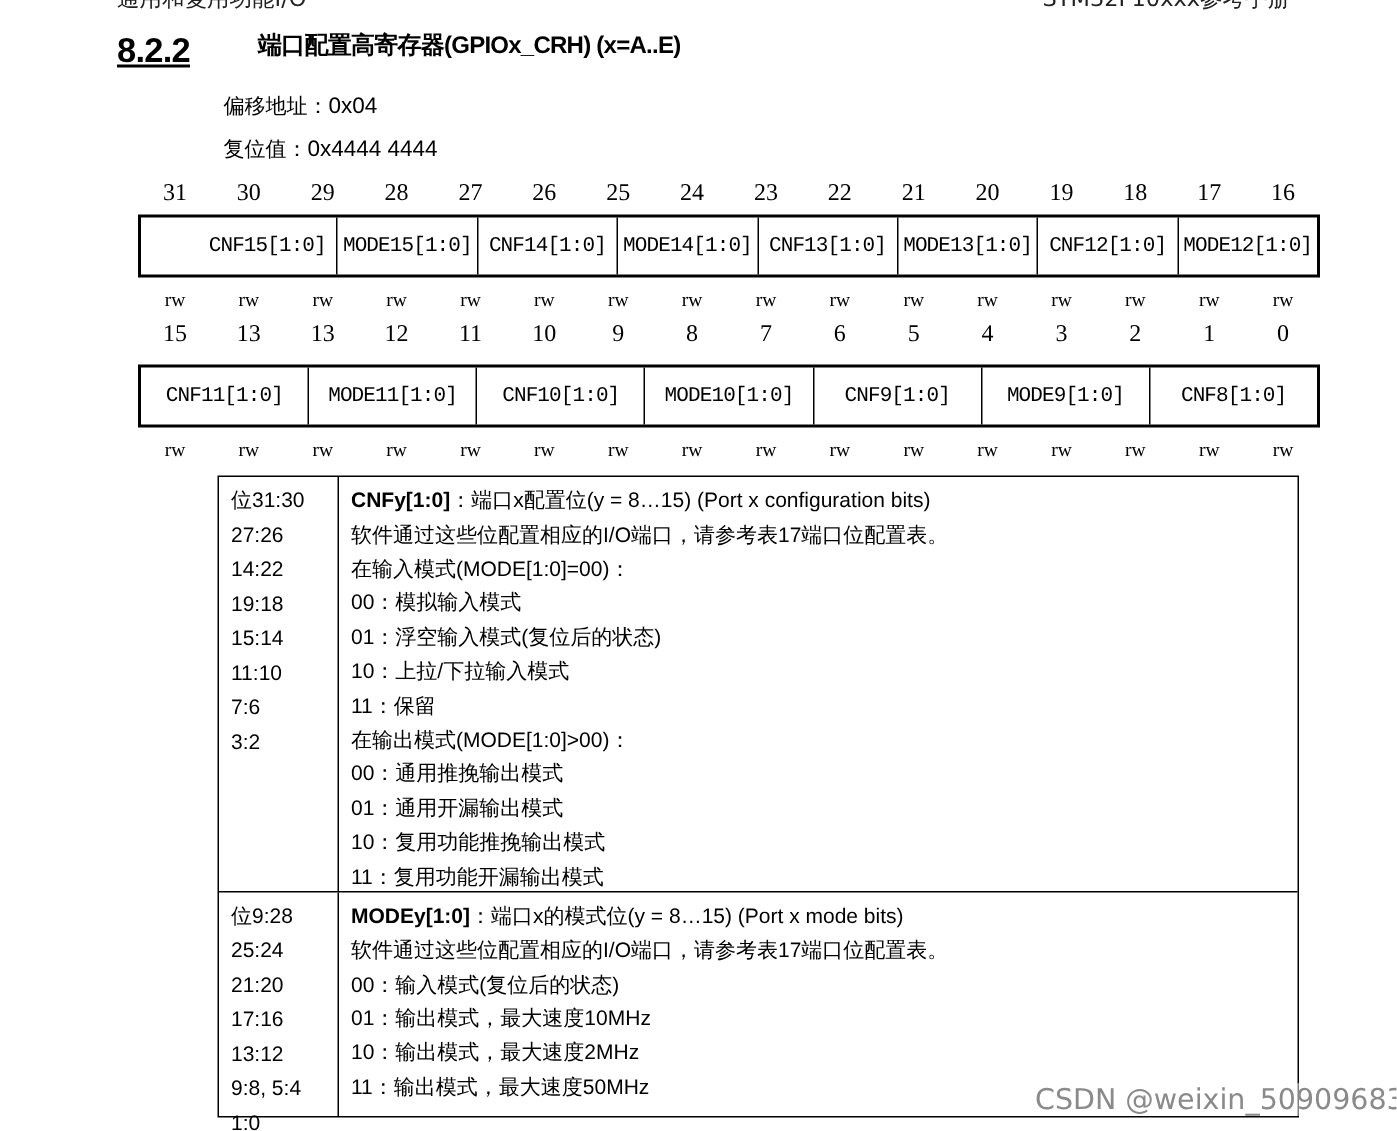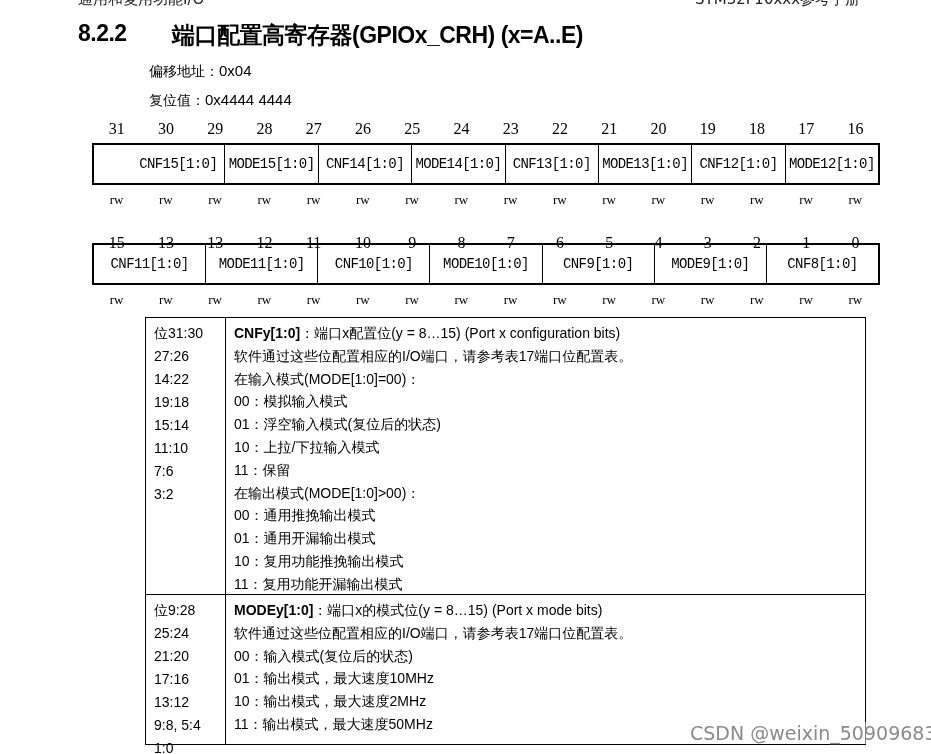--- a/index.html
+++ b/index.html
@@ -9,25 +9,25 @@
       font-family: "Liberation Sans", "DejaVu Sans", sans-serif;
     }
     .running-left, .running-right {
       position: absolute; top: -10px; font-size: 15px; color: #222;
       font-family: "DejaVu Sans", sans-serif; white-space: nowrap;
     }
     .running-left { left: 78px; }
     .running-right { left: 695px; }
     .section-num {
       position: absolute; left: 78px; top: 20px;
-      font-size: 23px; font-weight: bold; letter-spacing: -0.5px;
+      font-size: 23px; font-weight: bold; letter-spacing: -0.5px; text-decoration: underline;
     }
     .section-title {
       position: absolute; left: 172px; top: 20px;
-      font-size: 23px; font-weight: bold; white-space: nowrap; letter-spacing: -0.5px;
+      font-size: 16px; font-weight: bold; white-space: nowrap; letter-spacing: -0.5px;
     }
     .meta-line {
       position: absolute; left: 149px; font-size: 15px; white-space: nowrap;
     }
     .meta-line .k { font-family: "DejaVu Sans", sans-serif; font-size: 14px; margin-top: 41px; }
 
     
     .bitnums, .rwrow {
       position: absolute; left: 92px; width: 788px; display: flex;
       font-family: "Liberation Serif", "DejaVu Serif", serif;
@@ -130,21 +130,21 @@
   <span>rw</span>
   <span>rw</span>
   <span>rw</span>
   <span>rw</span>
   <span>rw</span>
   <span>rw</span>
   <span>rw</span>
   <span>rw</span>
 </div>
 
-<div class="bitnums" style="top:234px;">
+<div class="bitnums" style="top:214px;">
   <span>15</span>
   <span>13</span>
   <span>13</span>
   <span>12</span>
   <span>11</span>
   <span>10</span>
   <span>9</span>
   <span>8</span>
   <span>7</span>
   <span>6</span>

